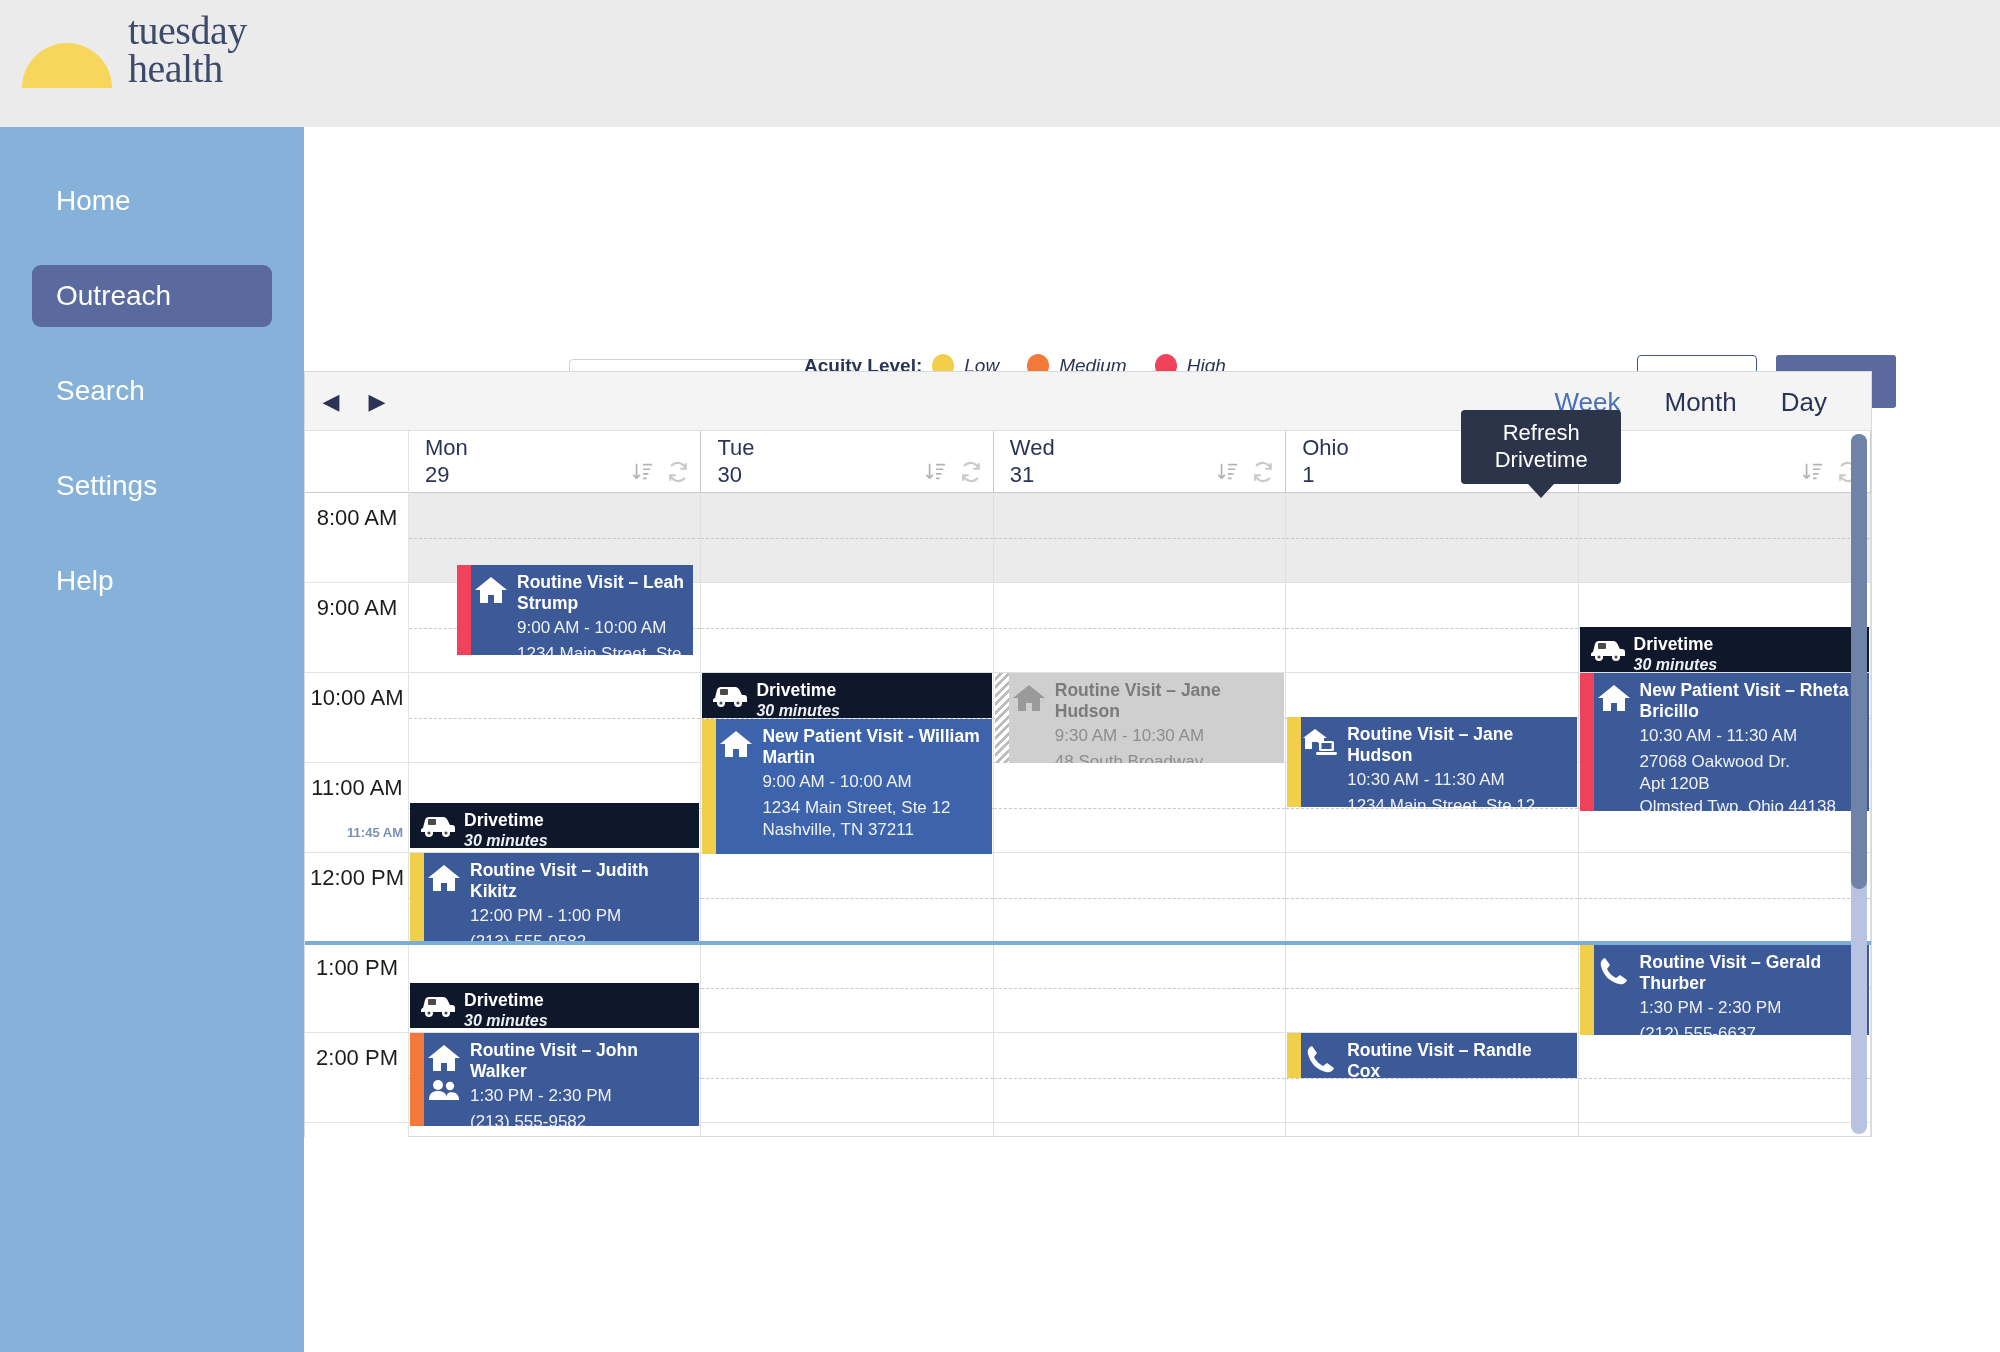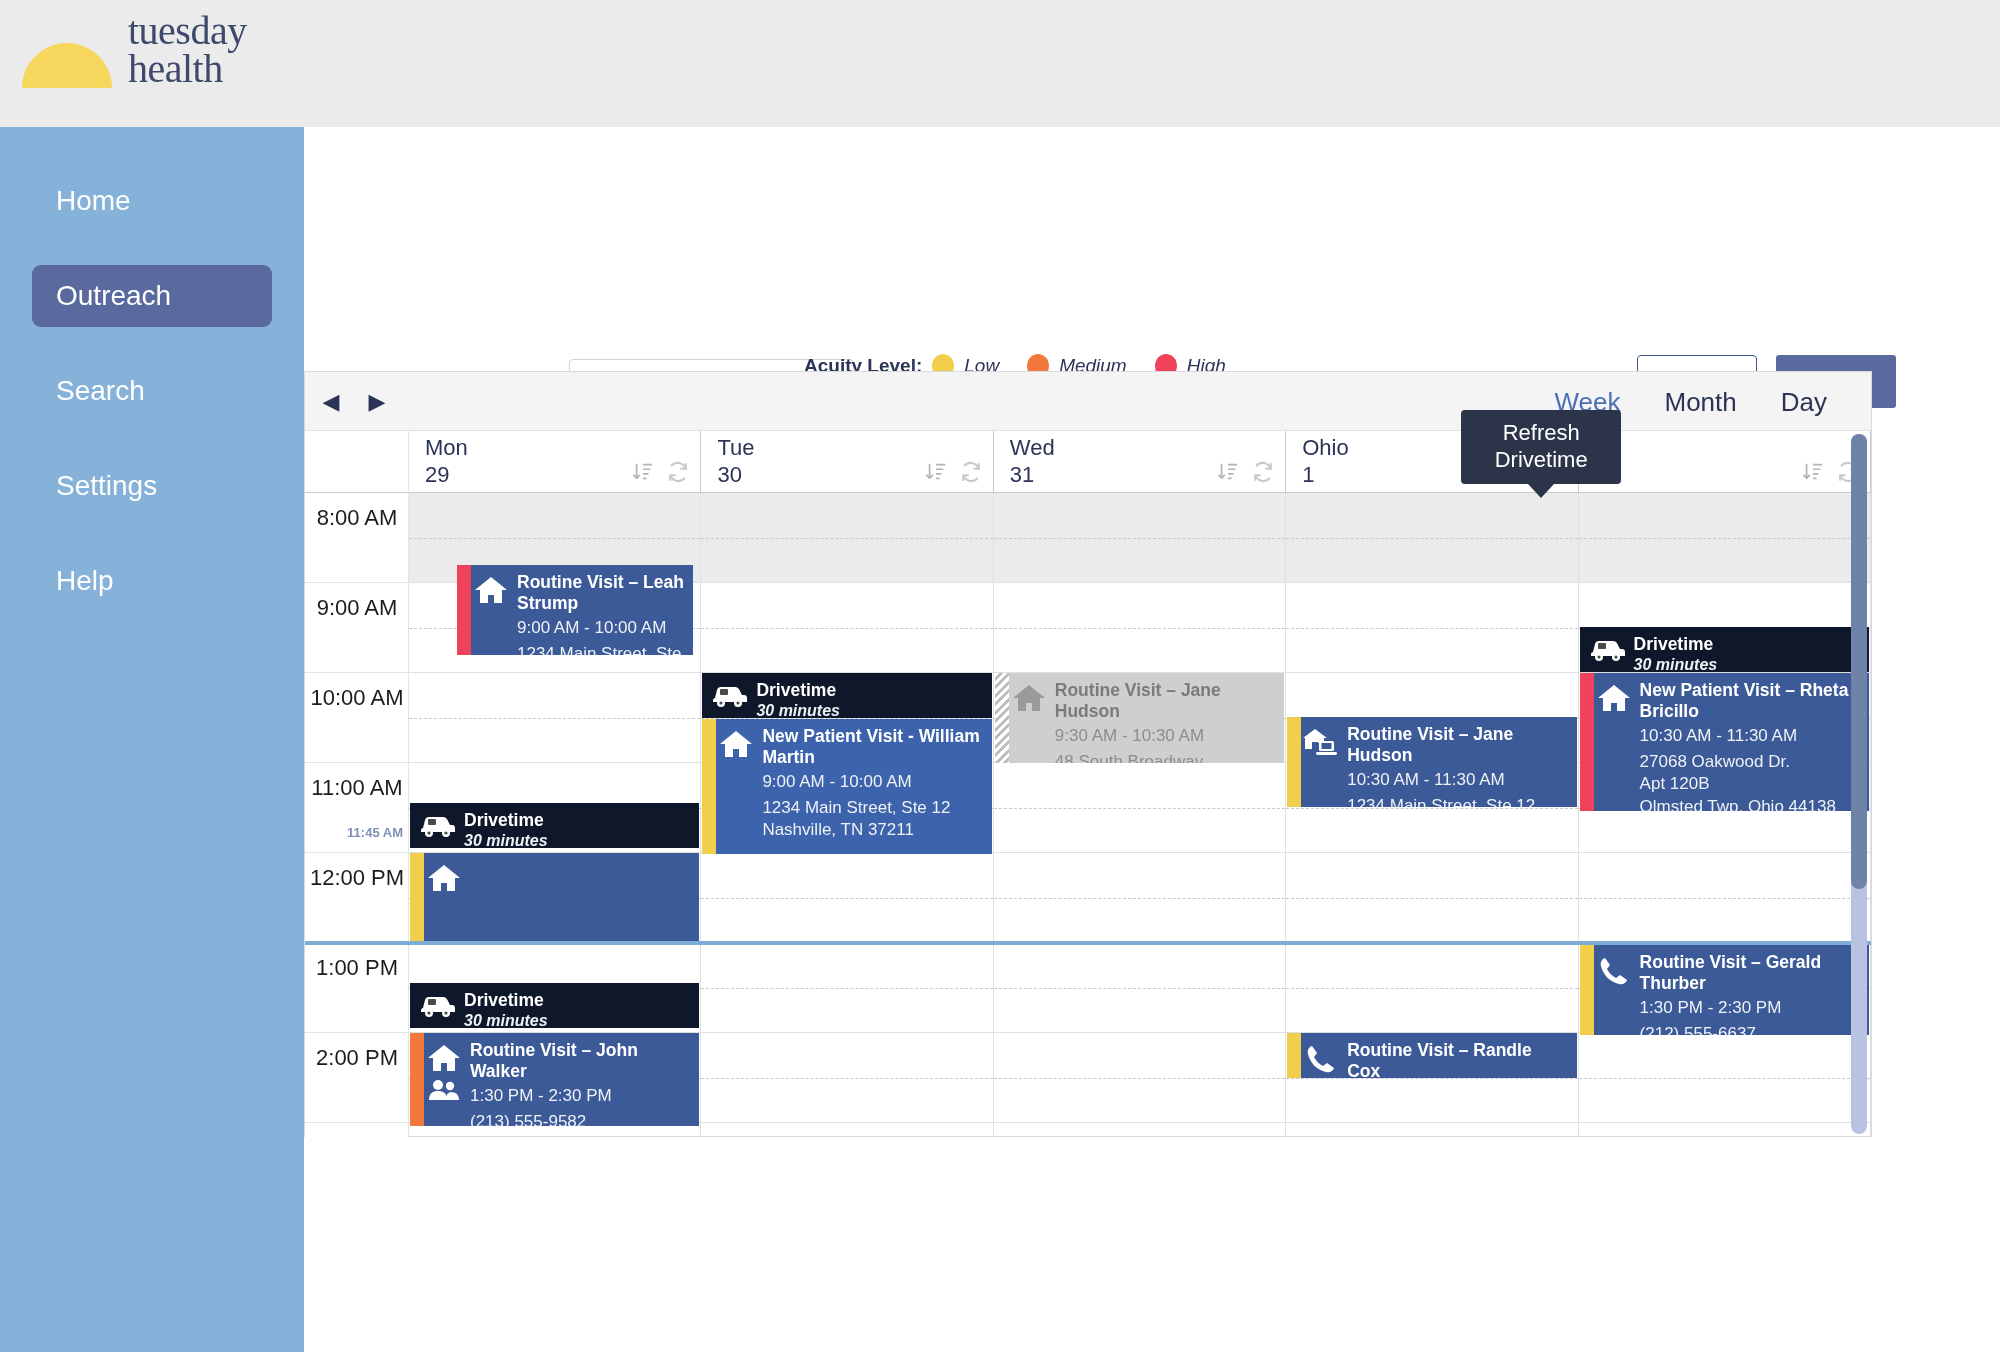--- a/index.html
+++ b/index.html
@@ -550,20 +550,25 @@
         <div class="ev visit" style="left: 105px; width: 289.4px; top: 360px; height: 90px;">
           <div class="bar" style="background:#f2cf4a"></div>
           <div class="body">
             <div class="ico">
               <span>
                 <svg width="34" height="30" viewBox="0 0 34 30">
                   <path d="M17 2 L33 15 H28 V28 H20 V20 H14 V28 H6 V15 H1 Z" fill="#ffffff"></path>
                 </svg>
               </span>
             </div>
+            <div class="txt">
+              <div class="ttl">Routine Visit – Judith Kikitz</div>
+              <div class="sub">12:00 PM - 1:00 PM</div>
+              <div class="sub">(213) 555-9582</div>
+            </div>
           </div>
         </div>
         <div class="ev drive" style="left: 105px; width: 289.4px; top: 490px; height: 45px;">
           <div class="body">
             <div class="ico">
               <span>
                 <svg width="38" height="26" viewBox="0 0 38 26">
                   <path d="M4 15 L6 7 C6.5 5 8 4 10 4 H24 C26 4 27.5 5 28.5 7 L31 12 H33 C35 12 36 13 36 15 V19 H2 V17 C2 16 3 15 4 15 Z" fill="#ffffff"></path>
                   <rect x="9" y="6" width="8" height="6" rx="1" fill="#4a4a4a"></rect>
                   <circle cx="10" cy="20" r="4" fill="#ffffff"></circle>

